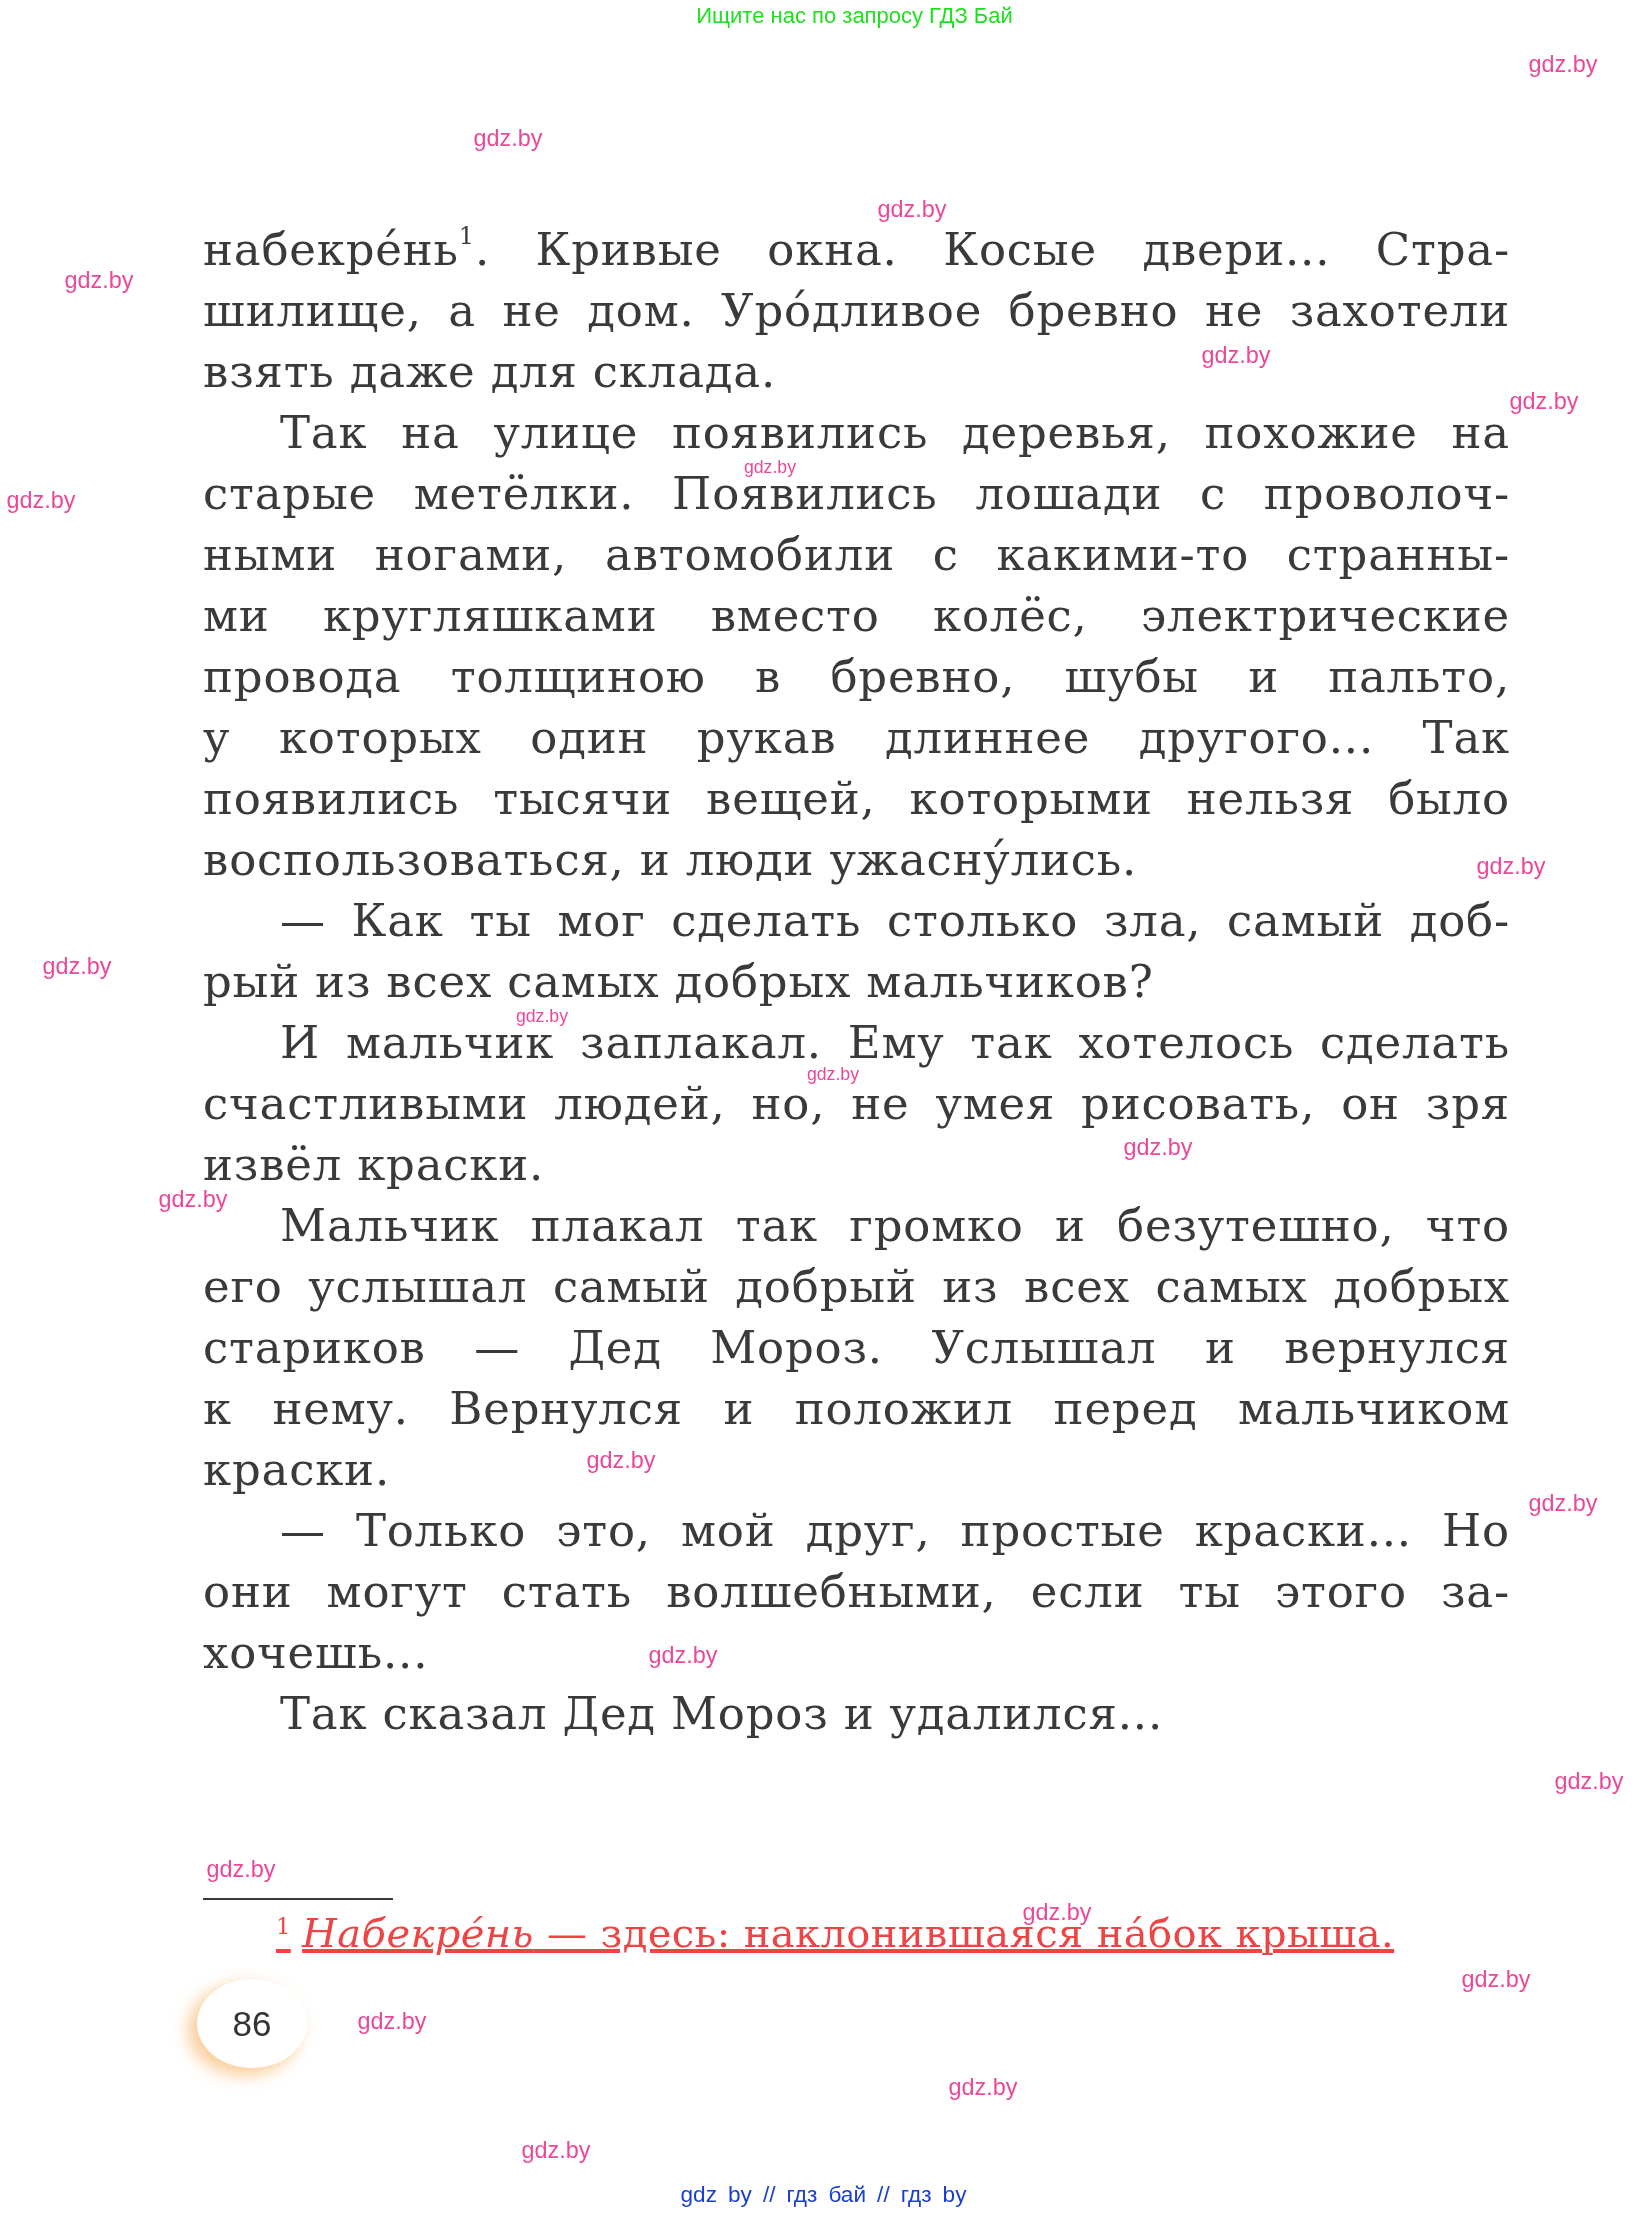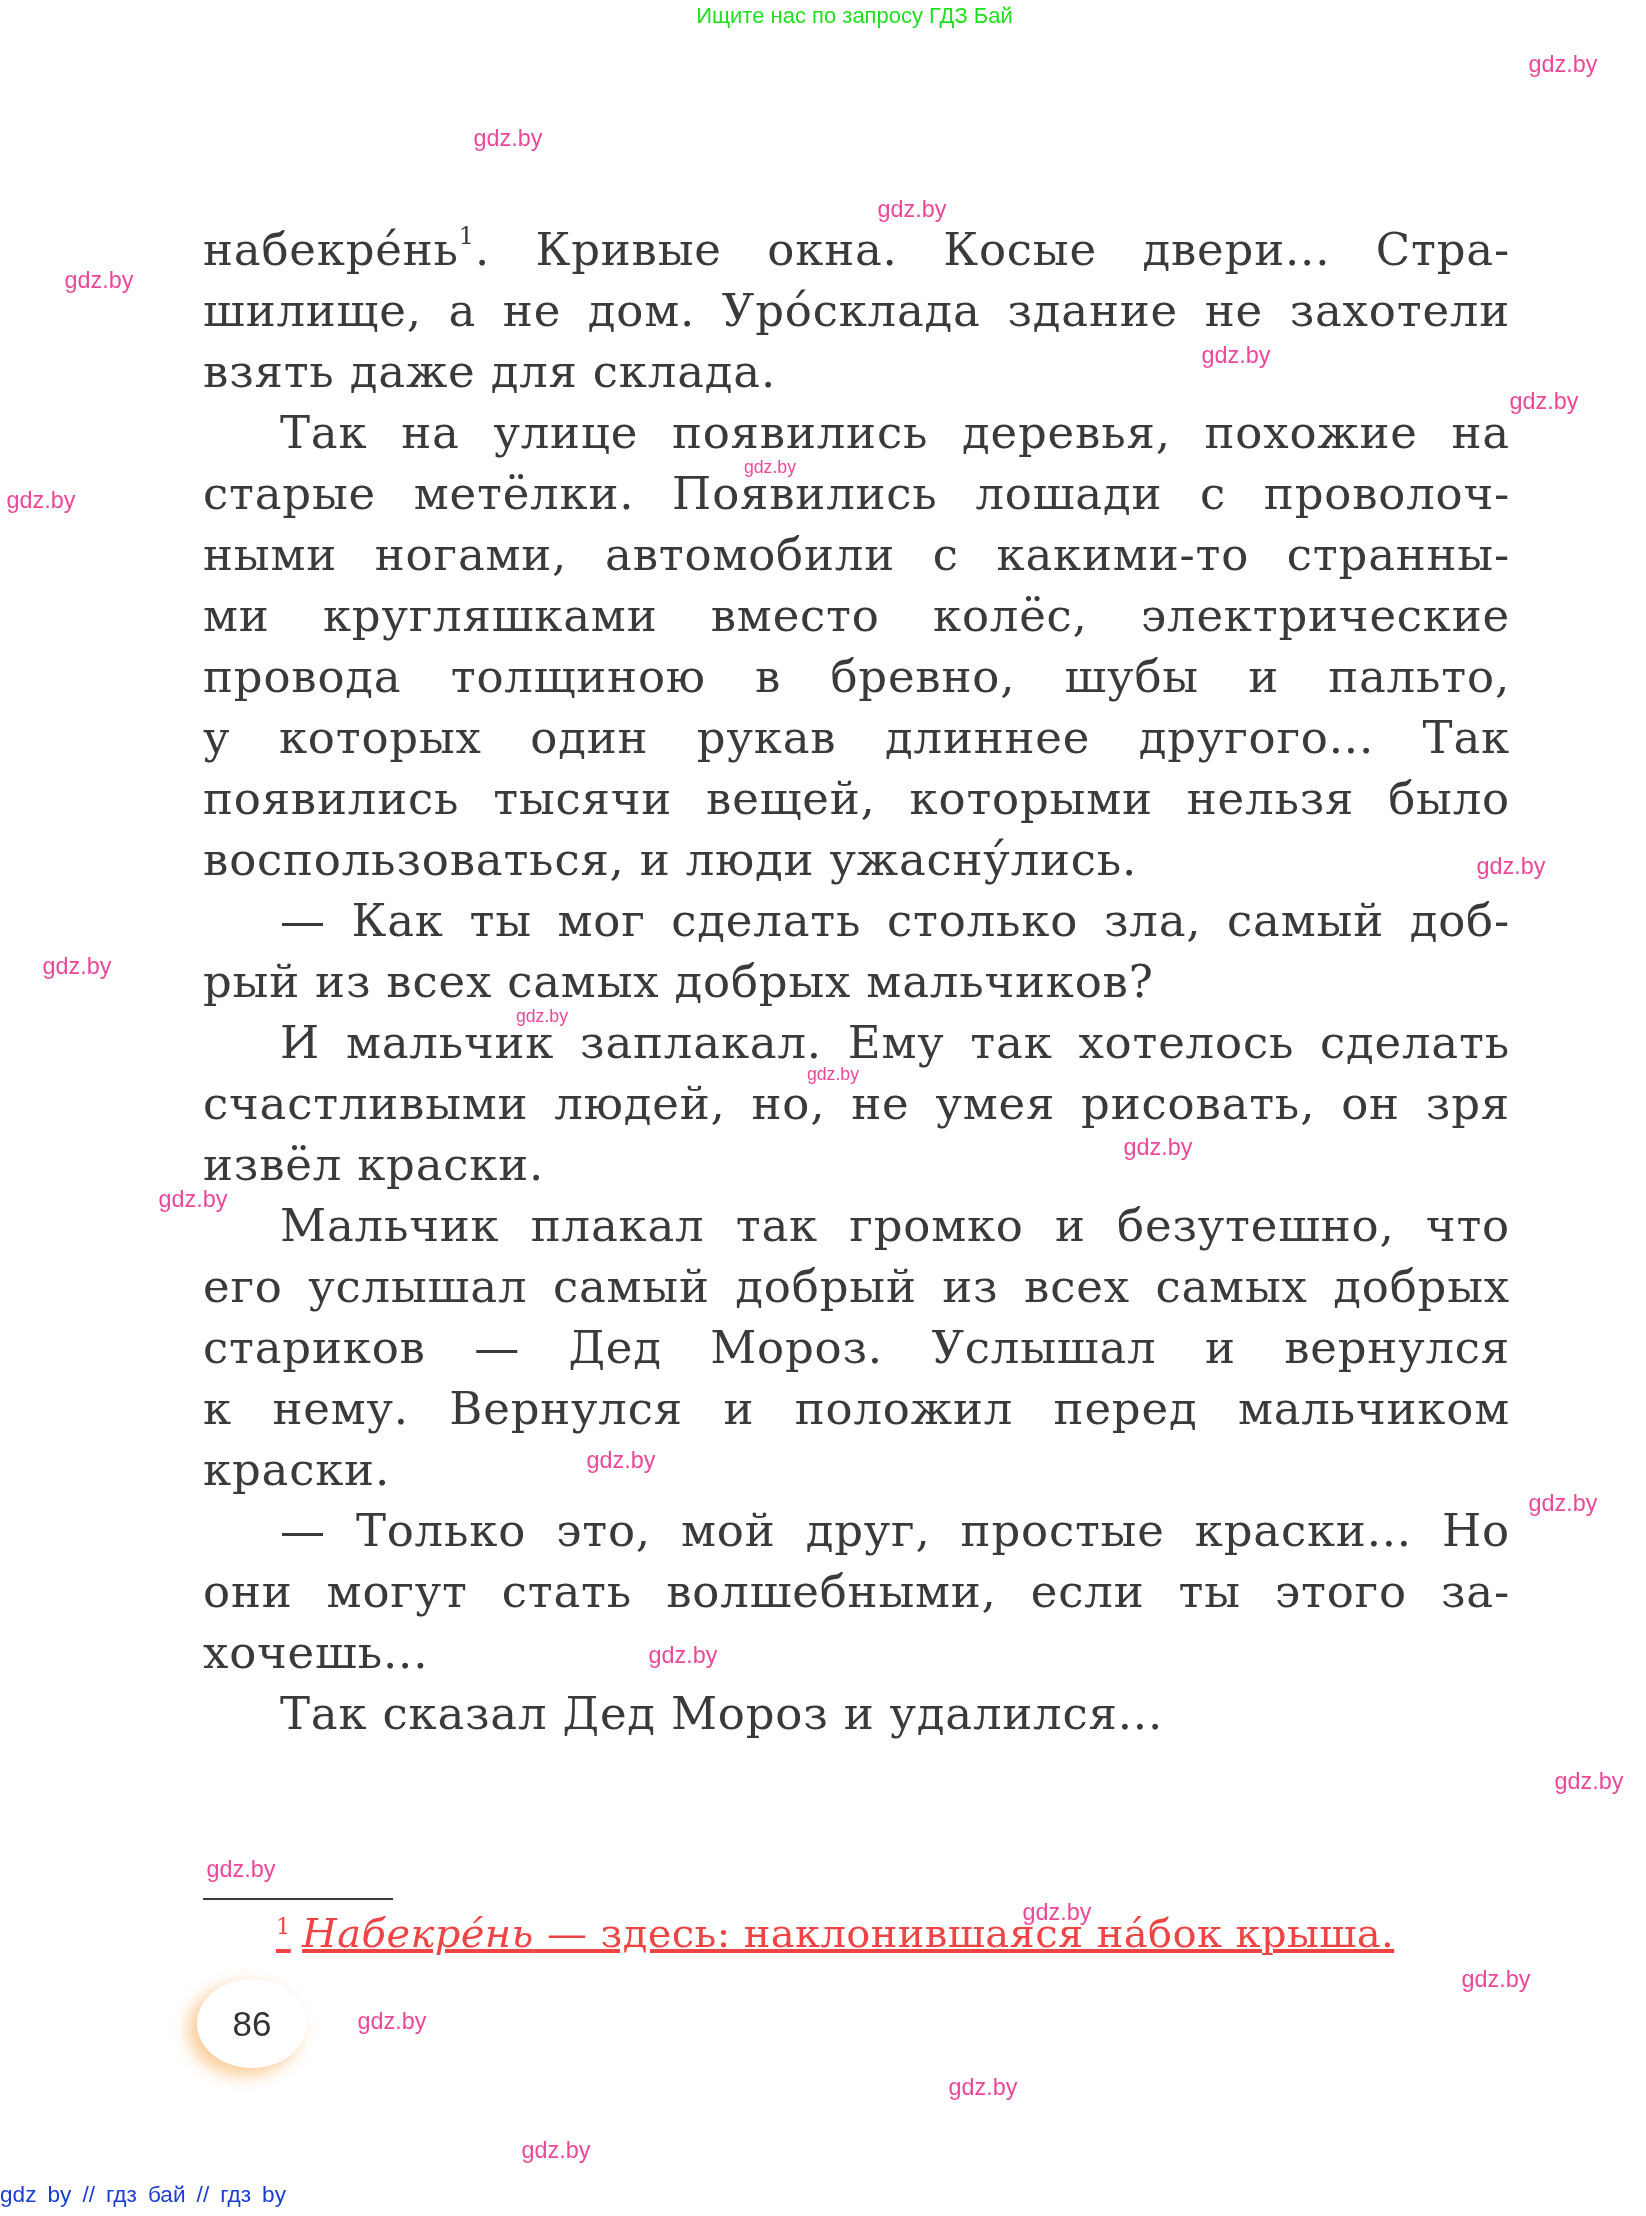--- a/index.html
+++ b/index.html
@@ -34,32 +34,32 @@
   }
   .page-number {
     font-family:"Liberation Sans", sans-serif; font-size:35px; color:#333333;
   }
   .wm {
     position:absolute; font-family:"Liberation Sans", sans-serif; font-size:23.4px; color:#ec4899;
     transform:translate(-50%,-50%); white-space:nowrap;
   }
   .wm.small { font-size:17.7px; }
   .bottom-links {
-    position:absolute; left:0; top:2182px; width:1647px; text-align:left;
+    position:absolute; left:0; top:2182px; width:1647px; text-align:center;
     font-family:"Liberation Sans", sans-serif; font-size:22.6px; color:#1a3fd0; word-spacing:4.8px;
   }
 </style>
 </head>
 <body>
 
 <div class="top-banner">Ищите нас по запросу ГДЗ Бай</div>
 
 <div class="page-text">
   <span class="line"><span>набекре́нь</span><sup class="fn">1</sup><span>. Кривые окна. Косые двери... Стра-</span></span>
-  <span class="line">шилище, а не дом. Уро́склада здание не захотели</span>
+  <span class="line">шилище, а не дом. Уро́дливое бревно не захотели</span>
   <span class="line last">взять даже для склада.</span>
   <span class="line indent">Так на улице появились деревья, похожие на</span>
   <span class="line">старые метёлки. Появились лошади с проволоч-</span>
   <span class="line">ными ногами, автомобили с какими-то странны-</span>
   <span class="line">ми кругляшками вместо колёс, электрические</span>
   <span class="line">провода толщиною в бревно, шубы и пальто,</span>
   <span class="line">у которых один рукав длиннее другого... Так</span>
   <span class="line">появились тысячи вещей, которыми нельзя было</span>
   <span class="line last">воспользоваться, и люди ужасну́лись.</span>
   <span class="line indent">— Как ты мог сделать столько зла, самый доб-</span>

